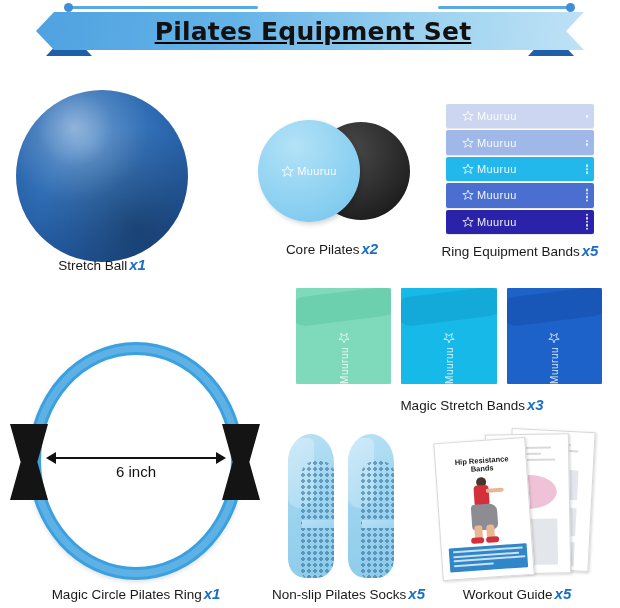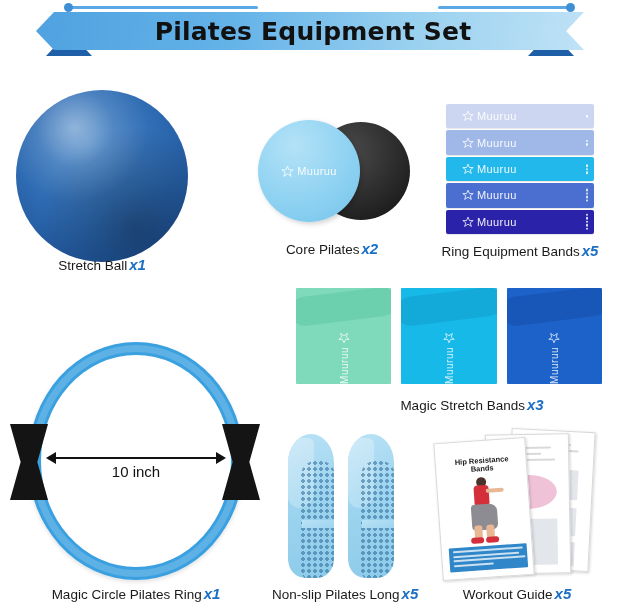--- a/index.html
+++ b/index.html
@@ -55,20 +55,21 @@
 
   .ribbon-main {
     position: absolute;
     left: 36px; top: 12px;
     width: 548px; height: 38px;
     background: linear-gradient(100deg, #4fa2e0 0%, #63b2e8 35%, #9ed3f0 72%, #bfe2f6 100%);
     clip-path: polygon(18px 0, 548px 0, 530px 19px, 548px 38px, 18px 38px, 0 19px);
     display: flex;
     align-items: center;
     justify-content: center;
+    text-decoration: underline;
   }
   .banner-title {
     font-size: 25px;
     font-weight: bold;
     color: #111111;
     letter-spacing: 0.2px;
     font-family: "DejaVu Sans", sans-serif;
     white-space: nowrap;
     padding-left: 6px;
   }
@@ -653,21 +654,21 @@
 </div>
 
 <div class="ring-wrap">
   <div class="ring-torus"></div>
   <div class="grip l"></div>
   <div class="grip r"></div>
   <div class="ring-dim">
     <div class="arw l"></div>
     <div class="line"></div>
     <div class="arw r"></div>
-    <div class="txt">10 inch</div>
+    <div class="txt">6 inch</div>
   </div>
 </div>
 <div class="caption" style="left:10px; top:585px; width:252px;">
   <span>Magic Circle Pilates Ring</span><span class="qty">x1</span>
 </div>
 
 <div class="socks">
   <div class="sock a">
     <div class="sole">
       <div class="heel"></div>
@@ -677,21 +678,21 @@
   </div>
   <div class="sock b">
     <div class="sole">
       <div class="heel"></div>
       <div class="grips"></div>
       <div class="gap"></div>
     </div>
   </div>
 </div>
 <div class="caption" style="left:272px; top:585px; width:146px;">
-  <span>Non-slip Pilates Long</span><span class="qty">x5</span>
+  <span>Non-slip Pilates Socks</span><span class="qty">x5</span>
 </div>
 
 <div class="guide">
   <div class="sheet back2">
     <div class="sheet-lines">
       <span style="width:52px;"></span>
         <span style="width:60px;"></span>
         <span style="width:44px;"></span>
     </div>
     <div class="sheet-thumb" style="left:14px; top:38px; width:54px; height:30px;"></div>

